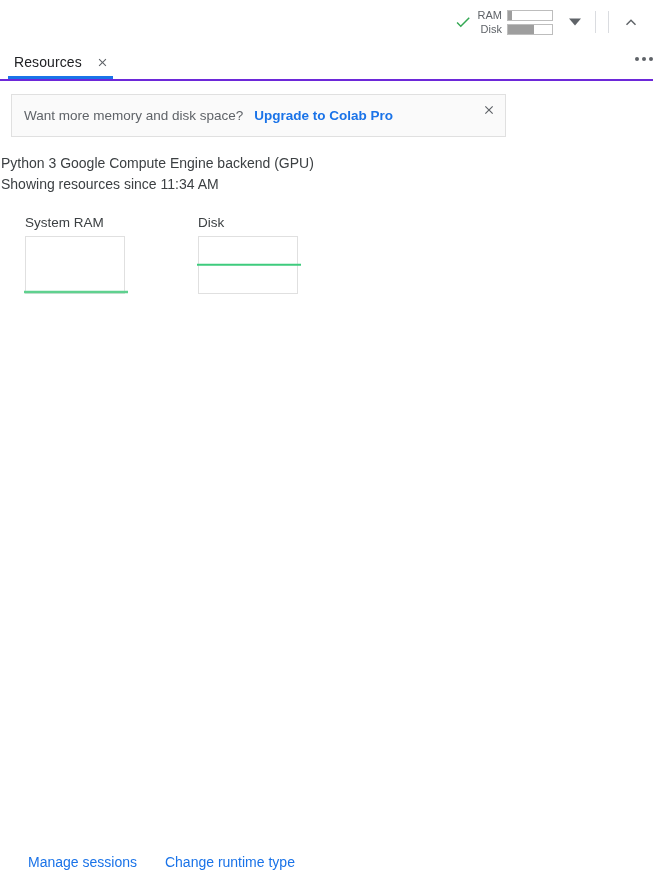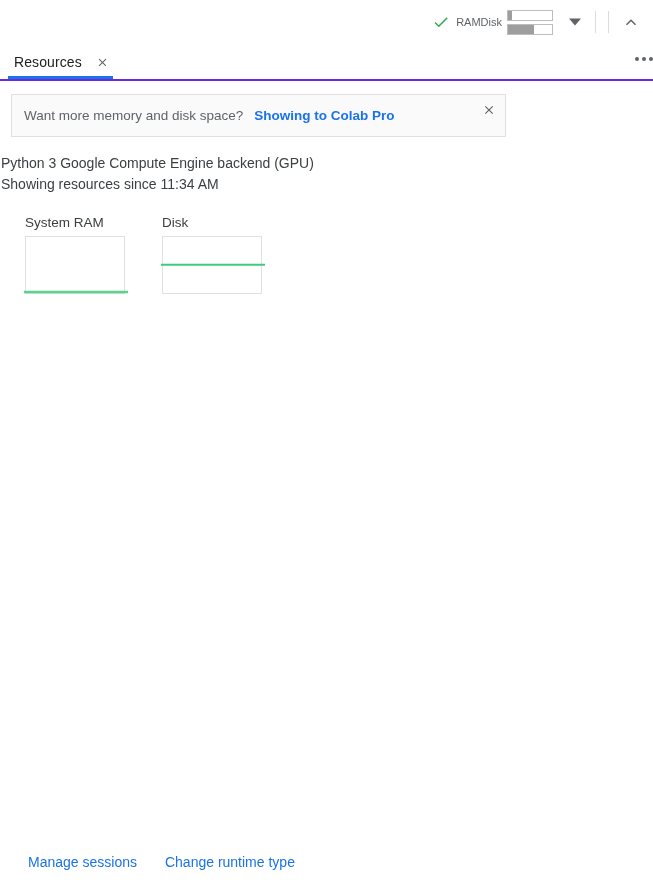--- a/index.html
+++ b/index.html
@@ -34,21 +34,21 @@
   .check-icon {
     width: 22px;
     height: 22px;
     display: flex;
     align-items: center;
     justify-content: center;
     margin-right: 4px;
   }
   .res-labels {
     display: flex;
-    flex-direction: row;
+    flex-direction: column;
     justify-content: center;
     font-size: 11px;
     line-height: 14px;
     color: #5f6368;
     text-align: right;
     margin-right: 5px;
   }
   .res-bars {
     display: flex;
     flex-direction: column;
@@ -210,20 +210,21 @@
     color: #3c4043;
     line-height: 21px;
   }
 
   
   .charts {
     margin-top: 20px;
     margin-left: 25px;
     display: flex;
     align-items: flex-start;
+    gap: 36px;
   }
   .chart-block {
     position: relative;
   }
   .chart-title {
     font-size: 13.5px;
     color: #3c4043;
     margin-bottom: 6px;
     white-space: nowrap;
   }
@@ -317,21 +318,21 @@
   <div class="tab-indicator"></div>
   <div class="overflow-menu">
     <span class="dot"></span>
     <span class="dot"></span>
     <span class="dot"></span>
   </div>
 </div>
 
 <div class="banner">
   <span class="banner-text">Want more memory and disk space?</span>
-  <span class="banner-link">Showing to Colab Pro</span>
+  <span class="banner-link">Upgrade to Colab Pro</span>
   <span class="banner-close">
     <svg width="14" height="14" viewBox="0 0 24 24">
       <path d="M19 6.41 17.59 5 12 10.59 6.41 5 5 6.41 10.59 12 5 17.59 6.41 19 12 13.41 17.59 19 19 17.59 13.41 12z" fill="#5f6368"></path>
     </svg>
   </span>
 </div>
 
 <div class="info">
   <div>Python 3 Google Compute Engine backend (GPU)</div>
   <div>Showing resources since 11:34 AM</div>

